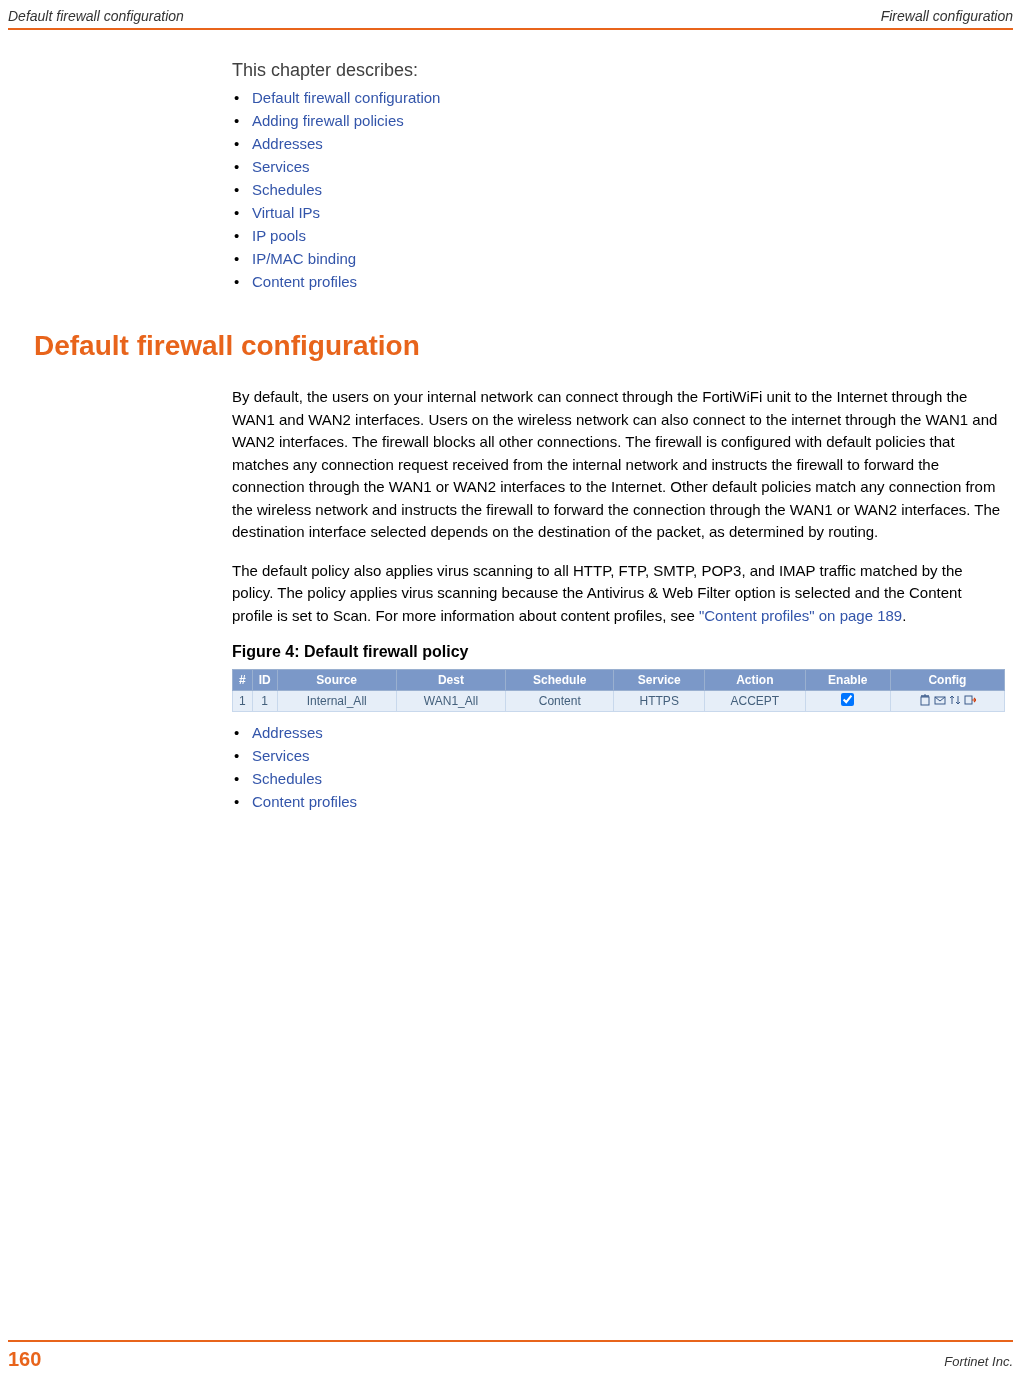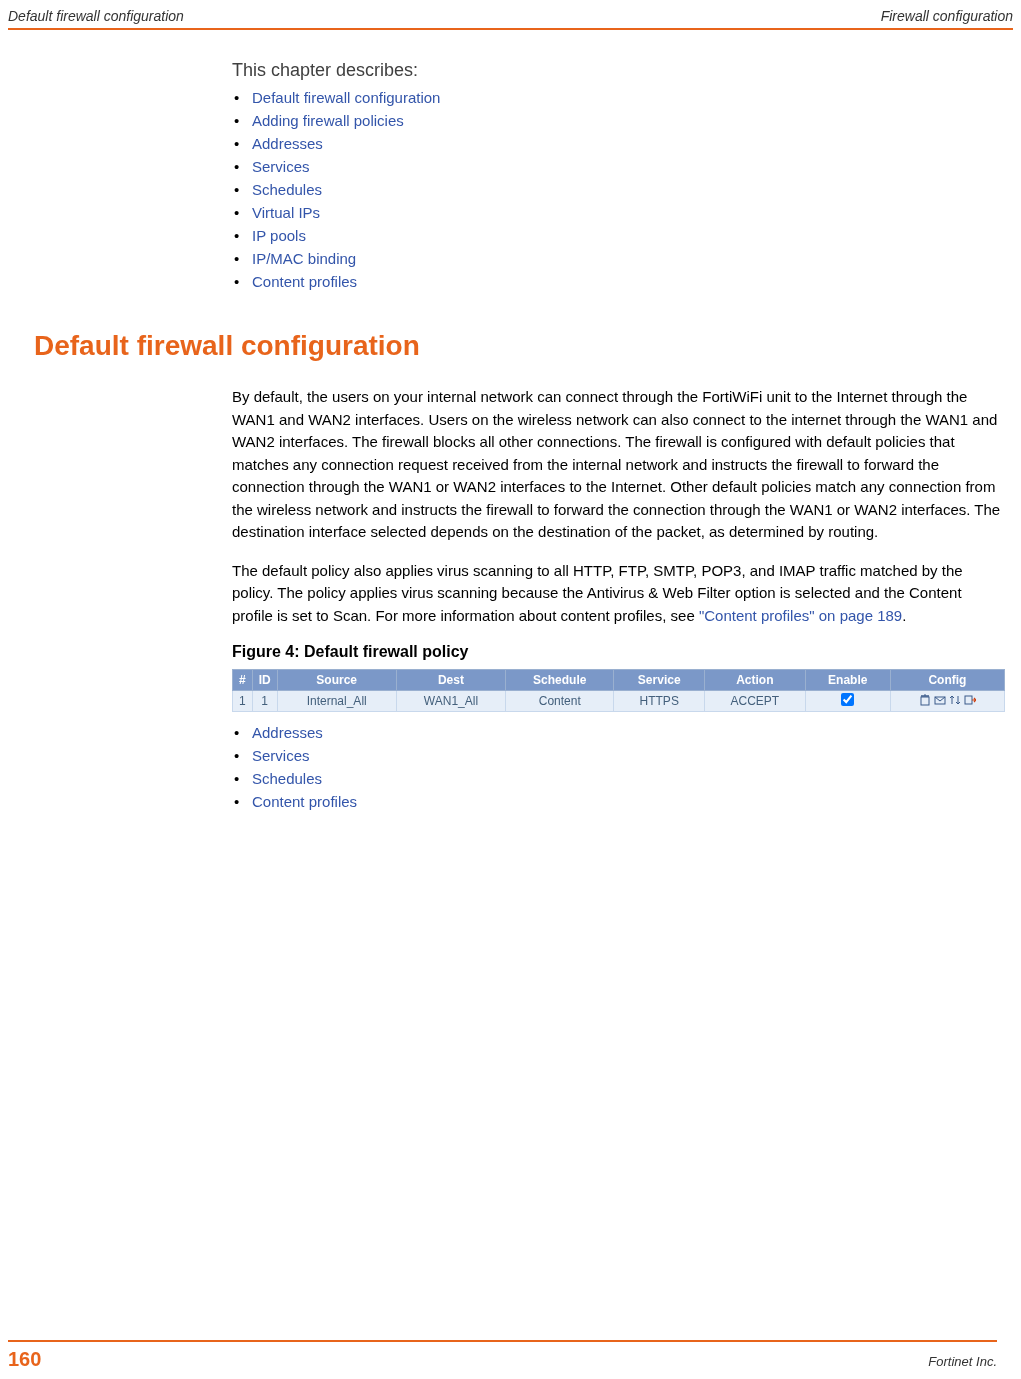--- a/index.html
+++ b/index.html
@@ -113,21 +113,21 @@
       display: inline-block;
     }
     .checkbox-cell input {
       margin: 0;
     }
     .footer {
       position: absolute;
       bottom: 0;
       left: 0;
       right: 0;
-      padding: 0 24px 8px 8px;
+      padding: 0 8px 8px 8px;
     }
     .footer-divider {
       height: 2px;
       background: #e8641b;
       margin-bottom: 6px;
     }
     .footer-row {
       display: flex;
       justify-content: space-between;
       align-items: baseline;

